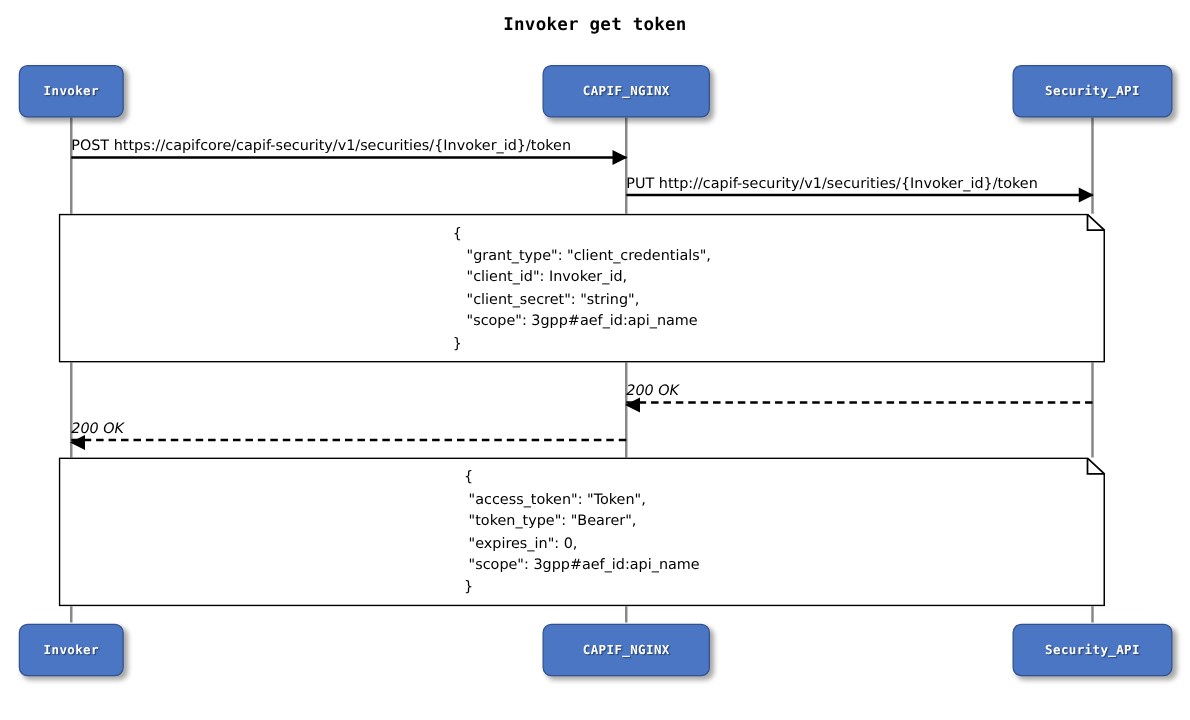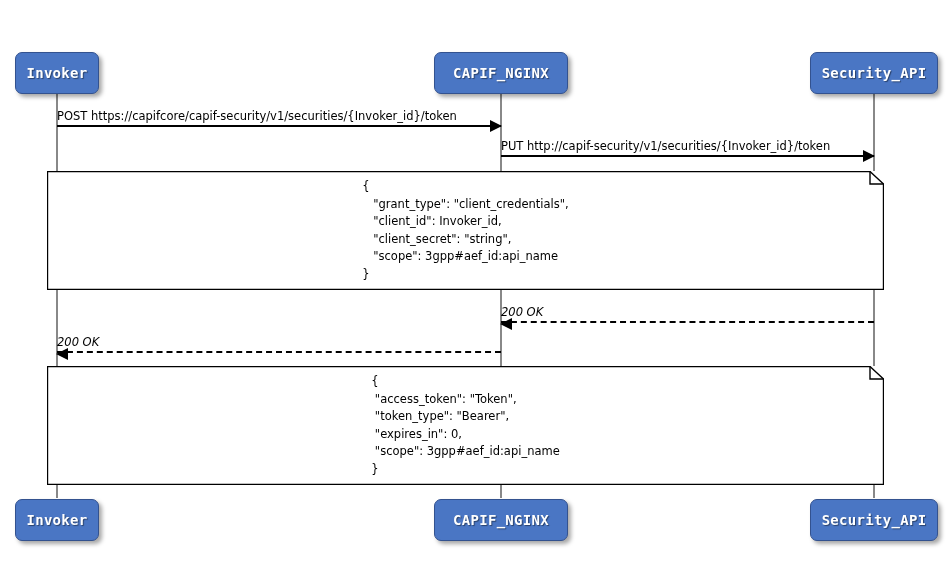--- a/index.html
+++ b/index.html
@@ -46,21 +46,21 @@
     border: 1px solid #33528f;
     border-radius: 7px;
     box-shadow: 3px 3px 4px rgba(0,0,0,0.35);
     display: flex;
     align-items: center;
     justify-content: center;
     height: 42px;
   }
   .participant span {
     font-family: "DejaVu Sans Mono", monospace;
-    font-size: 14px;
+    font-size: 10px;
     font-weight: 700;
     color: #ffffff;
     text-shadow: 1px 1px 1px rgba(0,0,0,0.45);
     white-space: nowrap;
     letter-spacing: 0.3px;
   }
 
   
   .lifeline {
     position: absolute;
@@ -151,20 +151,21 @@
     font-size: 12px;
     color: #000000;
     white-space: nowrap;
   }
 </style>
 </head>
 <body>
 
 <div id="canvas">
 
+  <div class="diagram-title">Invoker get token</div>
 
   <div class="lifeline" style="left:56px; top:94px; height:404px;"></div>
   <div class="lifeline" style="left:500px; top:94px; height:404px;"></div>
   <div class="lifeline" style="left:873px; top:94px; height:404px;"></div>
 
   <div class="participant" style="left:15px; top:52px; width:84px;">
     <span>Invoker</span>
   </div>
   <div class="participant" style="left:434px; top:52px; width:134px;">
     <span>CAPIF_NGINX</span>

